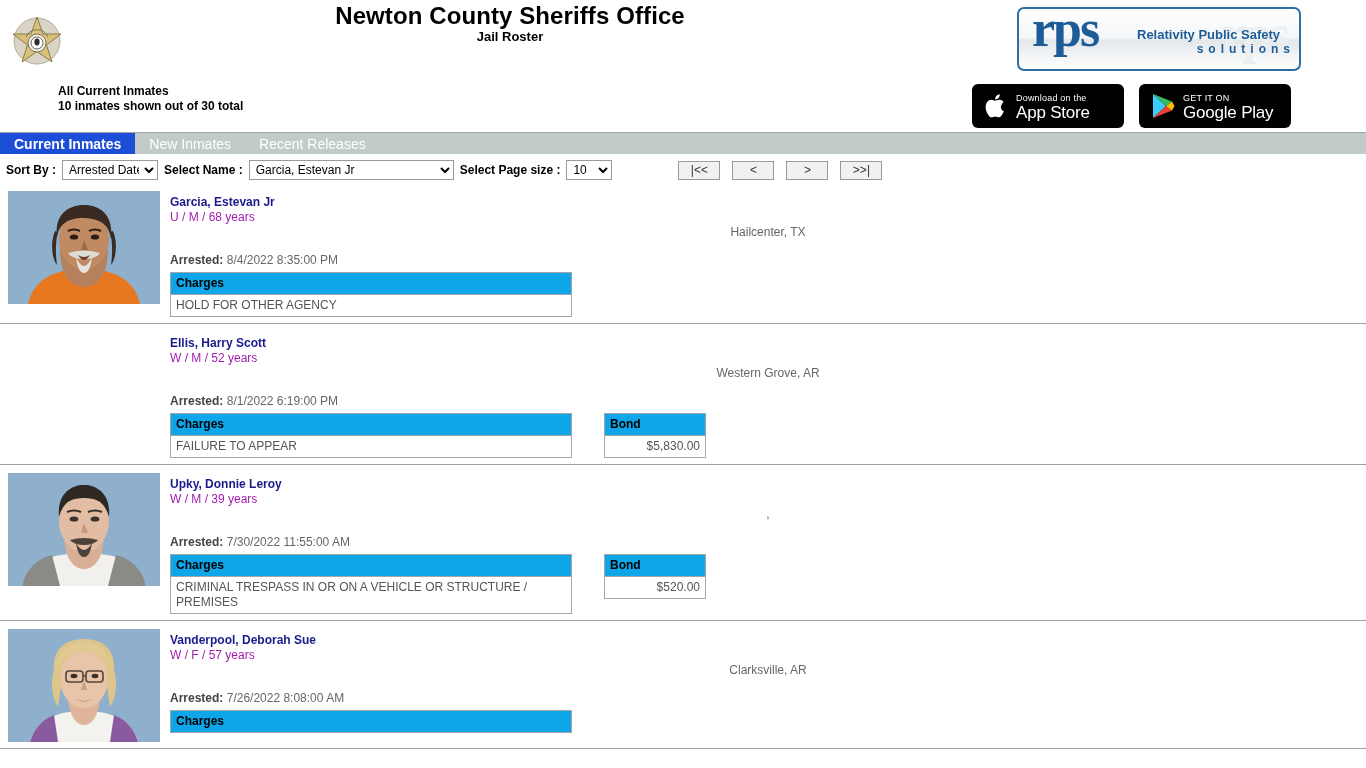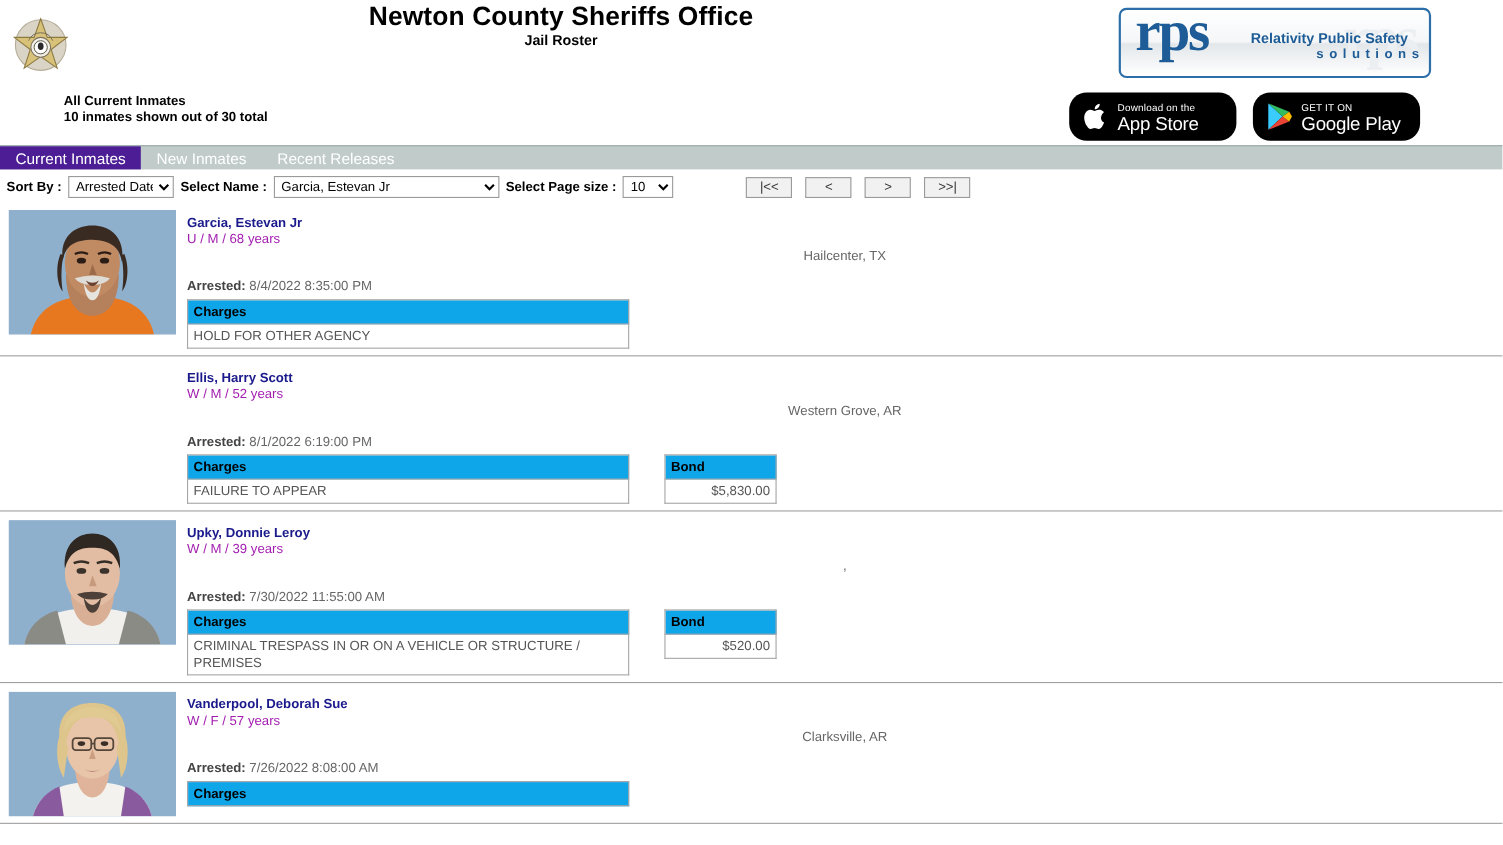--- a/index.html
+++ b/index.html
@@ -128,21 +128,21 @@
   }
   .store-badges {
     position: absolute;
     left: 12px;
     top: 84px;
     display: flex;
     gap: 15px;
   }
   .store-badge {
     background: #000;
-    border-radius: 16px;
+    border-radius: 6px;
     height: 44px;
     display: flex;
     align-items: center;
     padding: 0 12px;
     color: #fff;
     box-sizing: border-box;
   }
   .store-badge.apple { width: 152px; }
   .store-badge.google { width: 152px; }
   .store-glyph { margin-right: 8px; display: flex; align-items: center; }
@@ -170,21 +170,22 @@
     padding: 0 14px;
     display: flex;
     align-items: center;
     font-size: 14px;
     color: #ffffff;
     font-family: "Liberation Sans", sans-serif;
     cursor: pointer;
     white-space: nowrap;
   }
   .tab.active {
-    background: #4c1d95;
+    background: #1d4ed8;
+    font-weight: bold;
   }
   .tab.inactive { color: #ffffff; }
 
   
   .controls {
     height: 26px;
     display: flex;
     align-items: center;
     padding: 3px 0 0 6px;
     font-size: 12px;

